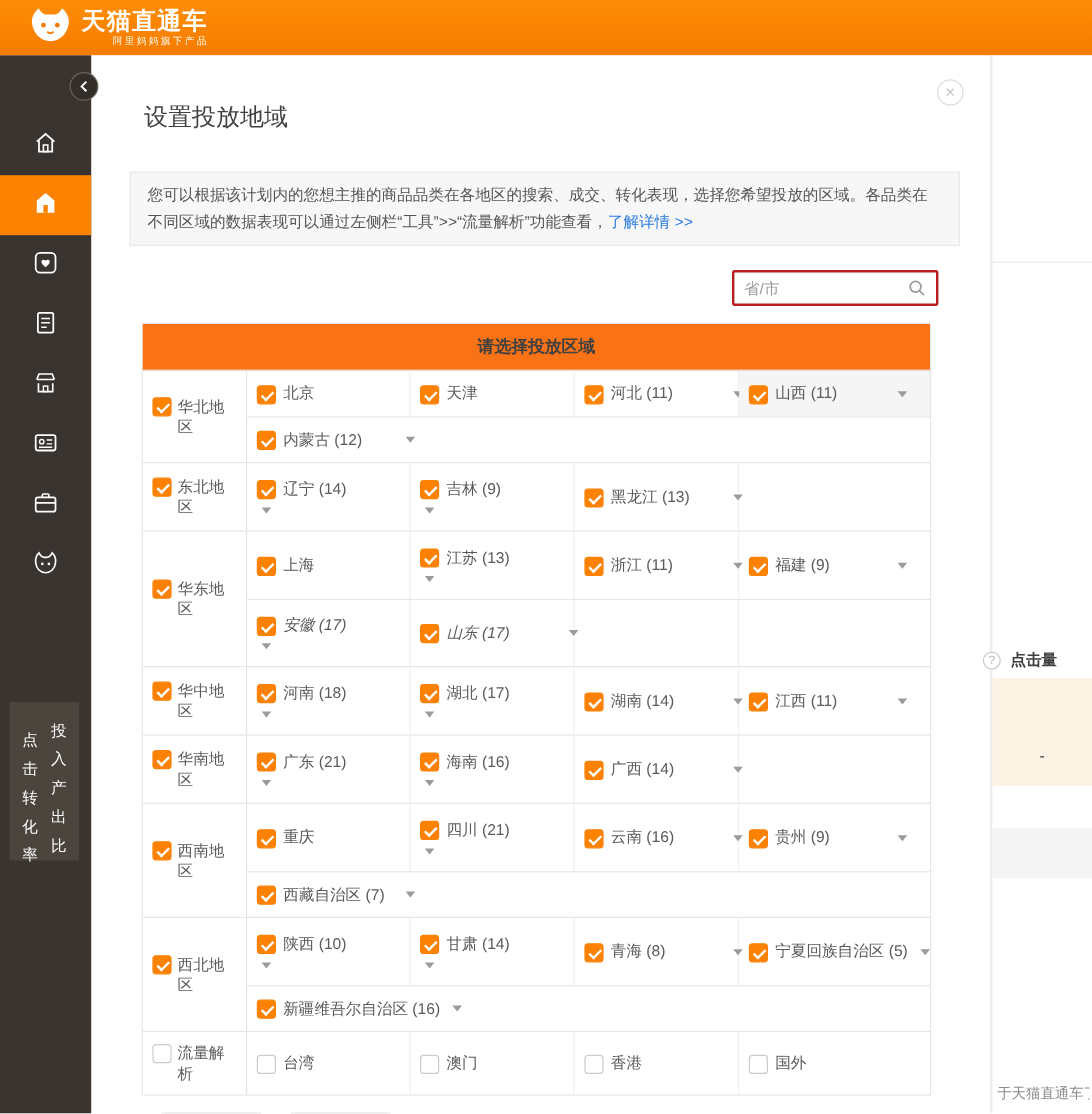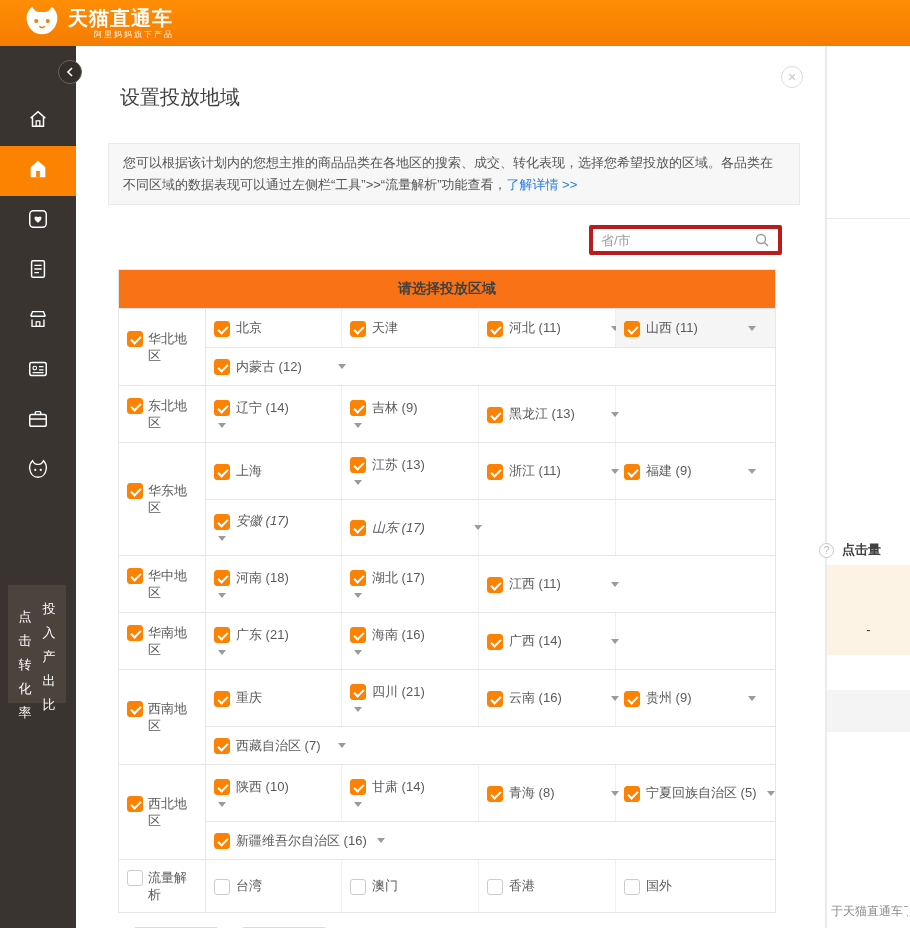--- a/index.html
+++ b/index.html
@@ -16,37 +16,37 @@
   .brand-sub{color:#fff;font-size:8px;letter-spacing:2px;margin:3px 0 0 26px;opacity:.95}
 
   
   .sidebar{position:absolute;top:46px;left:0;bottom:0;width:76px;background:#393430;z-index:6}
   .side-items{padding-top:50px}
   .side-item{height:50px;display:flex;align-items:center;justify-content:center;cursor:pointer}
   .side-item.active{background:#fb8301}
   .collapse-btn{position:absolute;top:14px;left:58px;width:24px;height:24px;border-radius:50%;
                 background:#332e29;border:1px solid #6a645d;box-sizing:border-box;
                 display:flex;align-items:center;justify-content:center;cursor:pointer;z-index:9}
-  .metrics{position:absolute;left:8px;top:539px;width:58px;height:118px;background:#4a443d;
+  .metrics{position:absolute;left:8px;top:539px;width:58px;height:132px;background:#4a443d;
            display:flex;justify-content:center;gap:9px;padding-top:12px;box-sizing:border-box}
   .metric-col{width:15px;word-break:break-all;font-size:13px;line-height:24px;color:#fff;text-align:center}
   .metric-col.first{position:relative;top:8px}
 
   
   .modal{position:absolute;top:46px;left:76px;width:750px;bottom:0;background:#fff;z-index:5;
          border-right:1px solid #ebebeb;box-sizing:border-box;padding:38px 0 0 32px}
   .modal-title{font-size:20px;color:#404040;font-weight:500;margin-left:12px}
   .modal-close{position:absolute;top:20px;right:22px;width:22px;height:22px;border:1px solid #dcdcdc;
                border-radius:50%;color:#c6c6c6;font-size:11px;display:flex;align-items:center;
                justify-content:center;cursor:pointer;box-sizing:border-box}
   .notice{margin-top:32px;width:692px;background:#f7f7f7;border:1px solid #e9e9e9;box-sizing:border-box;
           padding:8px 14px;font-size:13px;line-height:22px;color:#555}
   .notice .link{color:#2a7ce2;cursor:pointer}
   .search-row{width:692px;margin-top:20px;display:flex;justify-content:flex-end}
-  .search-box{width:193px;height:30px;border:4px solid #b91c1c;border-radius:2px;display:flex;
+  .search-box{width:172px;height:30px;border:2px solid #b91c1c;border-radius:2px;display:flex;
               align-items:center;box-sizing:border-box;margin-right:18px;background:#fff}
   .search-box input{flex:1;border:0;outline:0;padding:0 8px;font-size:13px;color:#333;
                     font-family:inherit;background:transparent;min-width:0}
   .search-box input::placeholder{color:#9b9b9b}
   .search-icon{padding-right:8px;display:flex;cursor:pointer}
 
   
   .rtable{margin:14px 0 0 10px;width:658px;border:1px solid #e6e6e6;box-sizing:border-box;background:#fff}
   .rtable-head{height:38px;background:#f97316;border-bottom:1px solid #e6e6e6;display:flex;
                align-items:center;justify-content:center;font-size:14px;font-weight:bold;color:#404040}
@@ -445,20 +445,31 @@
                 <div class="cell-line">
                   <div class="cb on"></div>
                   <span class="cell-inner">
                     <span class="cell-label">湖北 (17)</span>
                   </span>
                 </div>
                 <div class="arrow below">
                   <i class="tri"></i>
                 </div>
               </div>
+              <div class="cell">
+                <div class="cell-line">
+                  <div class="cb on"></div>
+                  <span class="cell-inner">
+                    <span class="cell-label">湖南 (14)</span>
+                    <div class="arrow">
+                      <i class="tri"></i>
+                    </div>
+                  </span>
+                </div>
+              </div>
               <div class="cell last">
                 <div class="cell-line">
                   <div class="cb on"></div>
                   <span class="cell-inner">
                     <span class="cell-label">江西 (11)</span>
                     <div class="arrow">
                       <i class="tri"></i>
                     </div>
                   </span>
                 </div>

